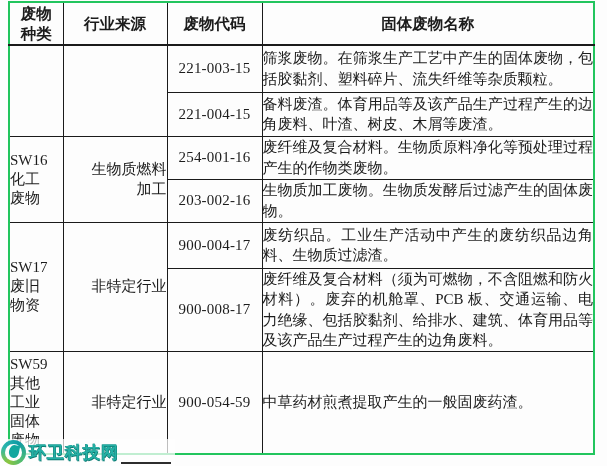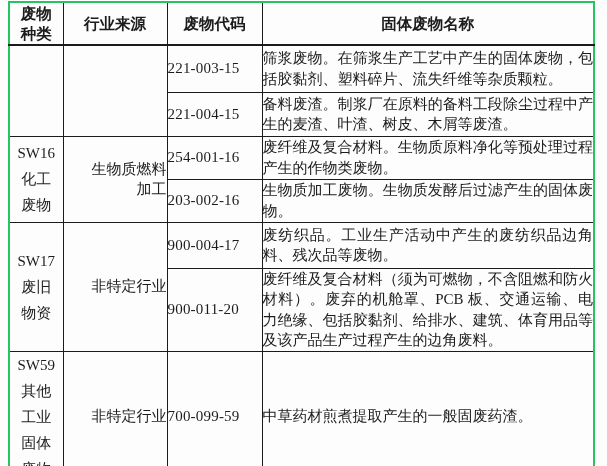--- a/index.html
+++ b/index.html
@@ -29,30 +29,30 @@
   }
   .waste-table thead th{
     border-bottom:2px solid #1b1b1b;
     font-weight:bold;
     font-size:15.5px;
     text-align:center;
     line-height:20px;
     white-space:pre-line;
   }
   .cat-cell{
-    text-align:center;
-    line-height:26px;
+    line-height:19px;
     white-space:pre-line;
   }
   .ind-cell{
     text-align:right;
     line-height:20.5px;
     white-space:pre-line;
   }
   .code-cell{
+    text-align:center;
     font-size:15.5px;
     letter-spacing:0.2px;
     margin-top:44px;
   }
   .name-cell{
     text-align:justify;
     line-height:20.5px;
     padding:1px 7px 1px 6px;
   }
 
@@ -123,21 +123,21 @@
     <tbody>
 
       <tr style="height:47px">
         <td class="cat-cell" rowspan="2"></td>
         <td class="ind-cell" rowspan="2"></td>
         <td class="code-cell">221-003-15</td>
         <td class="name-cell">筛浆废物。在筛浆生产工艺中产生的固体废物，包括胶黏剂、塑料碎片、流失纤维等杂质颗粒。</td>
       </tr>
       <tr style="height:44px">
         <td class="code-cell">221-004-15</td>
-        <td class="name-cell">备料废渣。制浆厂在原料的备料工段除尘过程中产生的麦渣、叶渣、树皮、木屑等废渣。</td>
+        <td class="name-cell">备料废渣。体育用品等及该产品生产过程产生的边角废料、叶渣、树皮、木屑等废渣。</td>
       </tr>
 
       <tr style="height:43px">
         <td class="cat-cell" rowspan="2">SW16
 化工
 废物</td>
         <td class="ind-cell" rowspan="2">生物质燃料
 加工</td>
         <td class="code-cell">254-001-16</td>
         <td class="name-cell">废纤维及复合材料。生物质原料净化等预处理过程产生的作物类废物。</td>
@@ -146,34 +146,39 @@
         <td class="code-cell">203-002-16</td>
         <td class="name-cell">生物质加工废物。生物质发酵后过滤产生的固体废物。</td>
       </tr>
 
       <tr style="height:46px">
         <td class="cat-cell" rowspan="2">SW17
 废旧
 物资</td>
         <td class="ind-cell" rowspan="2">非特定行业</td>
         <td class="code-cell">900-004-17</td>
-        <td class="name-cell">废纺织品。工业生产活动中产生的废纺织品边角料、残次品等废物。</td>
+        <td class="name-cell">废纺织品。工业生产活动中产生的废纺织品边角料、生物质过滤渣。</td>
       </tr>
       <tr style="height:82px">
-        <td class="code-cell">900-011-20</td>
+        <td class="code-cell">900-008-17</td>
         <td class="name-cell">废纤维及复合材料（须为可燃物，不含阻燃和防火材料）。废弃的机舱罩、PCB 板、交通运输、电力绝缘、包括胶黏剂、给排水、建筑、体育用品等及该产品生产过程产生的边角废料。</td>
       </tr>
 
       <tr style="height:103px">
         <td class="cat-cell">SW59
 其他
 工业
 固体
 废物</td>
         <td class="ind-cell">非特定行业</td>
-        <td class="code-cell">700-099-59</td>
+        <td class="code-cell">900-054-59</td>
         <td class="name-cell">中草药材煎煮提取产生的一般固废药渣。</td>
       </tr>
     </tbody>
   </table>
 
+  <div class="watermark">
+    <span class="wm-logo"></span>
+    <span class="wm-text">环卫科技网</span>
+    <span class="wm-underline"></span>
+  </div>
 
 </div>
 
 </body></html>

